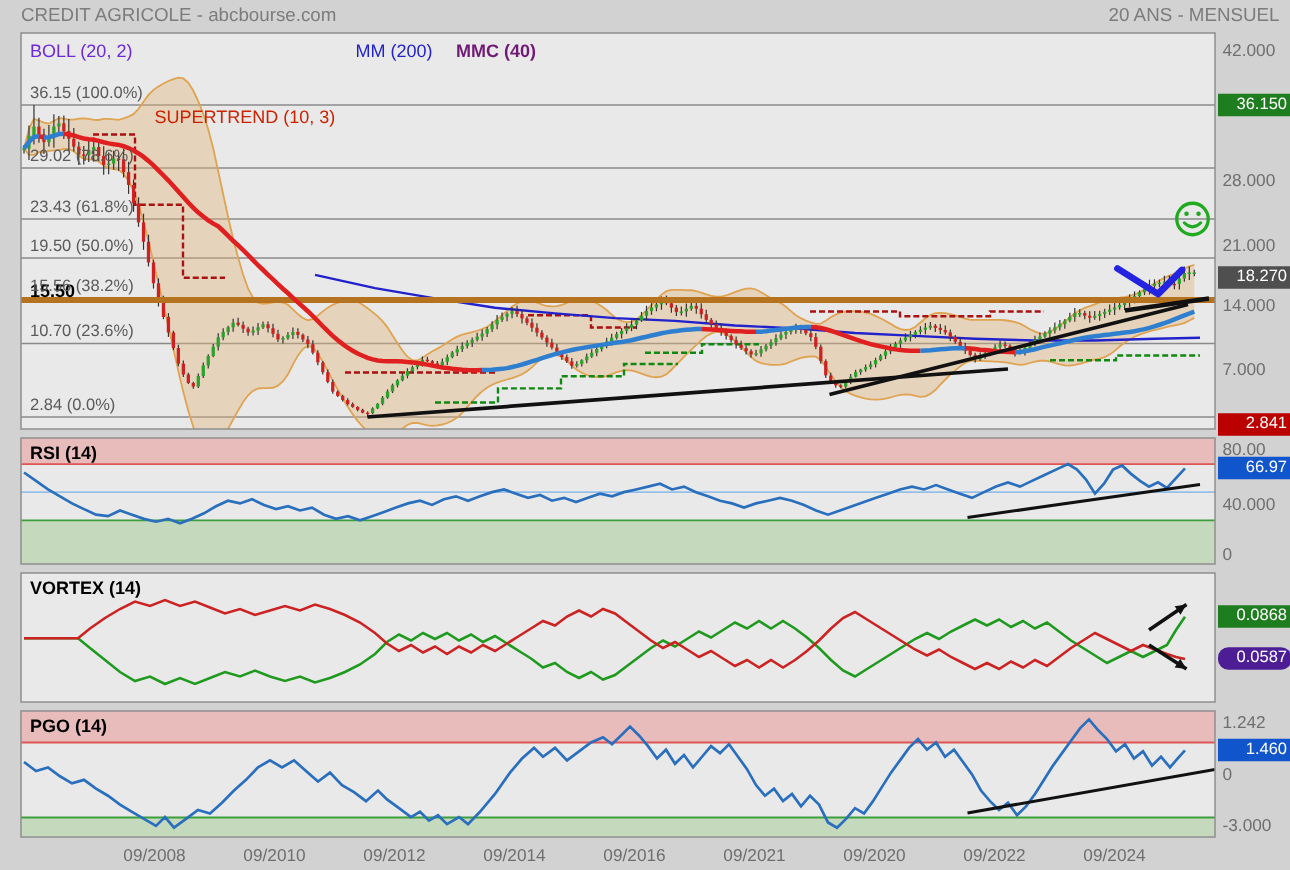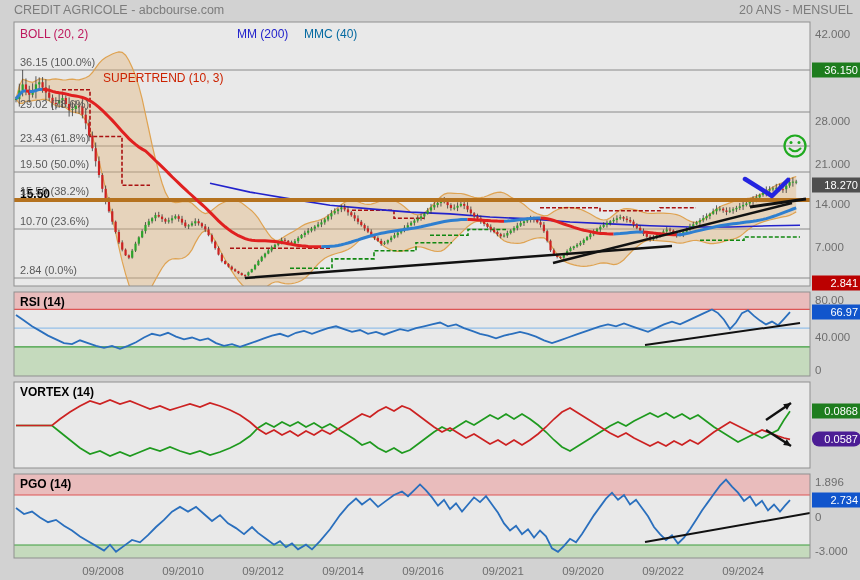--- a/index.html
+++ b/index.html
@@ -581,24 +581,24 @@
       <rect x="14" y="292" width="796" height="84" fill="none" stroke="#8f8f8f" stroke-width="1"></rect>
       <rect x="14" y="382" width="796" height="86" fill="none" stroke="#8f8f8f" stroke-width="1"></rect>
       <rect x="14" y="474" width="796" height="84" fill="none" stroke="#8f8f8f" stroke-width="1"></rect>
     </svg>
   <div class="abs hdr" style="left:14px;top:4px;">CREDIT AGRICOLE - abcbourse.com</div>
   <div class="abs hdr" style="right:7px;top:4px;">20 ANS - MENSUEL</div>
   <div class="abs panel-label" id="rsi-label" style="left:20px;top:296px;">RSI (14)</div>
   <div class="abs panel-label" id="vortex-label" style="left:20px;top:386px;">VORTEX (14)</div>
   <div class="abs panel-label" id="pgo-label" style="left:20px;top:478px;">PGO (14)</div>
   <div class="abs hline-label" id="hline-label" style="left:20px;top:188px;">15.50</div>
-<div class="abs legend-item" style="left: 20px; top: 28px; color: #be185d;">BOLL (20, 2)</div>
+<div class="abs legend-item" style="left: 20px; top: 28px; color: #6d28d9;">BOLL (20, 2)</div>
     <div class="abs legend-item" style="left: 103px; top: 28px; color: rgb(204, 34, 0); margin-top: 44px;">SUPERTREND (10, 3)</div>
     <div class="abs legend-item" style="left: 237px; top: 28px; color: rgb(34, 34, 204);">MM (200)</div>
-    <div class="abs legend-item" style="left: 304px; top: 28px; color: #0369a1;">MMC (40)</div>
+    <div class="abs legend-item" style="left: 304px; top: 28px; color: #701a75; font-weight: bold;">MMC (40)</div>
     <div class="abs fib" style="left: 20px; top: 57px;">36.15  (100.0%)</div>
     <div class="abs fib" style="left: 20px; top: 99px;">29.02  (78.6%)</div>
     <div class="abs fib" style="left: 20px; top: 133px;">23.43  (61.8%)</div>
     <div class="abs fib" style="left: 20px; top: 159px;">19.50  (50.0%)</div>
     <div class="abs fib" style="left: 20px; top: 186px;">15.56  (38.2%)</div>
     <div class="abs fib" style="left: 20px; top: 216px;">10.70  (23.6%)</div>
     <div class="abs fib" style="left: 20px; top: 265px;">2.84  (0.0%)</div>
     <div class="abs tick" style="left: 815px; top: 35px;">42.000</div>
     <div class="abs tick" style="left: 815px; top: 122px;">28.000</div>
     <div class="abs tick" style="left: 815px; top: 165px;">21.000</div>
@@ -606,24 +606,24 @@
     <div class="abs tick" style="left: 815px; top: 248px;">7.000</div>
     <div class="abs badge" style="left: 812px; top: 70px; background: rgb(30, 125, 30);">36.150</div>
     <div class="abs badge" style="left: 812px; top: 185px; background: rgb(79, 79, 79);">18.270</div>
     <div class="abs badge" style="left: 812px; top: 283px; background: rgb(187, 0, 0);">2.841</div>
     <div class="abs tick" style="left: 815px; top: 301px;">80.00</div>
     <div class="abs tick" style="left: 815px; top: 338px;">40.000</div>
     <div class="abs tick" style="left: 815px; top: 371px;">0</div>
     <div class="abs badge" style="left: 812px; top: 312px; background: rgb(17, 85, 204);">66.97</div>
     <div class="abs badge" style="left: 812px; top: 411px; background: rgb(30, 125, 30);">0.0868</div>
     <div class="abs badge" style="left: 812px; top: 439px; background: #4c1d95; border-radius: 7px;">0.0587</div>
-    <div class="abs tick" style="left: 815px; top: 483px;">1.896</div>
+    <div class="abs tick" style="left: 815px; top: 483px;">1.242</div>
     <div class="abs tick" style="left: 815px; top: 518px;">0</div>
     <div class="abs tick" style="left: 815px; top: 552px;">-3.000</div>
-    <div class="abs badge" style="left: 812px; top: 500px; background: rgb(17, 85, 204);">2.734</div>
+    <div class="abs badge" style="left: 812px; top: 500px; background: rgb(17, 85, 204);">1.460</div>
     <div class="abs xlabel" style="left: 103px; top: 566px;">09/2008</div>
     <div class="abs xlabel" style="left: 183px; top: 566px;">09/2010</div>
     <div class="abs xlabel" style="left: 263px; top: 566px;">09/2012</div>
     <div class="abs xlabel" style="left: 343px; top: 566px;">09/2014</div>
     <div class="abs xlabel" style="left: 423px; top: 566px;">09/2016</div>
     <div class="abs xlabel" style="left: 503px; top: 566px;">09/2021</div>
     <div class="abs xlabel" style="left: 583px; top: 566px;">09/2020</div>
     <div class="abs xlabel" style="left: 663px; top: 566px;">09/2022</div>
     <div class="abs xlabel" style="left: 743px; top: 566px;">09/2024</div>
   </div>

